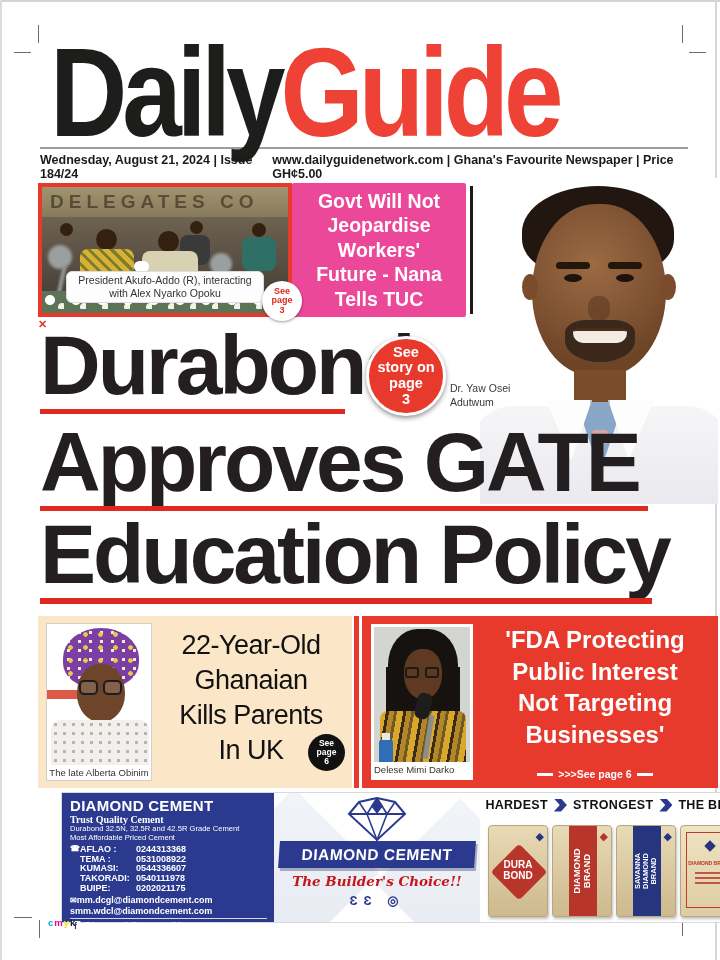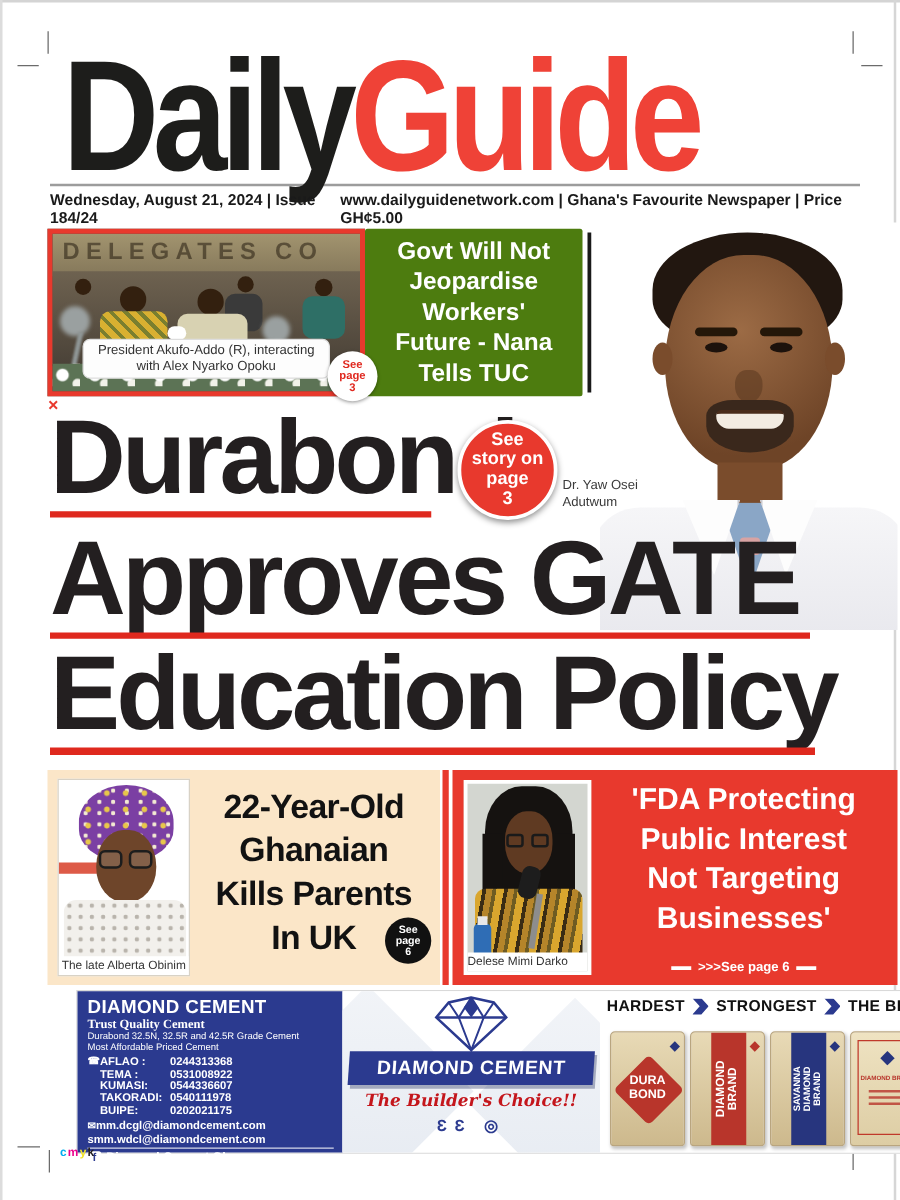--- a/index.html
+++ b/index.html
@@ -28,21 +28,21 @@
   .body-shape { position:absolute; border-radius:8px; }
   .mic-blur { position:absolute; border-radius:50%; background:#9aa0a0; filter:blur(1.5px); }
   .mic-stem { position:absolute; width:4px; background:#8f9696; filter:blur(1px); }
   .flowers { position:absolute; left:0; bottom:0; width:100%; height:22px;
     background-color:#5c7355;
     background-image:radial-gradient(circle at 8px 9px, #fff 0 4.5px, rgba(255,255,255,0) 5.5px),
                      radial-gradient(circle at 20px 16px, #f2f2ea 0 3.5px, rgba(255,255,255,0) 4.5px);
     background-size:26px 20px, 22px 18px; }
   .tcaption { position:absolute; left:50%; transform:translateX(-50%); bottom:10px; width:198px; background:#fdfdfd; border:1px solid #ddd; border-radius:6px; padding:2px 4px; font-size:10.5px; line-height:1.25; color:#333; text-align:center; white-space:pre-line; }
   .badge-see3 { position:absolute; left:262px; top:281px; width:40px; height:40px; border-radius:50%; background:#fff; box-shadow:0 1px 3px rgba(0,0,0,.4); color:#e0281f; font-size:9px; font-weight:900; line-height:1.05; display:flex; align-items:center; justify-content:center; text-align:center; white-space:pre-line; z-index:4; }
-  .redbox { position:absolute; left:292px; top:183px; width:174px; height:134px; background:#4d7c0f; color:#fff; z-index:2; display:flex; align-items:center; justify-content:center; text-align:center; font-size:19.5px; font-weight:900; line-height:1.25; white-space:pre-line; border-radius:2px; }
+  .redbox { position:absolute; left:292px; top:183px; width:174px; height:134px; background:#ec4899; color:#fff; z-index:2; display:flex; align-items:center; justify-content:center; text-align:center; font-size:19.5px; font-weight:900; line-height:1.25; white-space:pre-line; border-radius:2px; }
   .vdivider { position:absolute; left:470px; top:186px; width:3px; height:128px; background:#1a1a1a; z-index:2; }
   .cutmark { position:absolute; left:38px; top:318px; color:#e8392d; font-size:11px; font-weight:bold; z-index:3; }
 
   
   .portrait { position:absolute; left:480px; top:178px; width:238px; height:326px; background:#fff; z-index:1; overflow:hidden; }
   .adu-hair { position:absolute; left:42px; top:8px; width:152px; height:92px; background:#221710; border-radius:50% 50% 42% 42%; }
   .adu-face { position:absolute; left:52px; top:26px; width:134px; height:172px; background:radial-gradient(circle at 45% 35%, #9c6b45, #6e4427 75%); border-radius:48% 48% 46% 46% / 52% 52% 50% 50%; }
   .adu-ear { position:absolute; top:96px; width:16px; height:26px; background:#7a4c2c; border-radius:50%; }
   .adu-brow { position:absolute; top:84px; width:34px; height:7px; background:#241709; border-radius:4px; }
   .adu-eye { position:absolute; top:96px; width:18px; height:8px; background:#1d120c; border-radius:50%; }
@@ -70,21 +70,21 @@
   .ab-stripe { position:absolute; left:0; top:66px; width:42px; height:9px; background:#dd5a47; }
   .ab-wrap { position:absolute; left:16px; top:4px; width:76px; height:60px; background-color:#7b3fa3;
     background-image:radial-gradient(circle, #e8c74a 2px, rgba(0,0,0,0) 2.6px), radial-gradient(circle, #f3ead2 1.5px, rgba(0,0,0,0) 2px);
     background-size:15px 13px, 11px 9px; border-radius:50% 50% 42% 42%; }
   .ab-face { position:absolute; left:30px; top:40px; width:48px; height:58px; background:#6e452a; border-radius:45% 45% 48% 48% / 50% 50% 48% 48%; }
   .ab-glass { position:absolute; top:56px; width:19px; height:15px; border:2.5px solid #1d1d1d; border-radius:5px; background:rgba(255,255,255,.15); }
   .ab-ear { position:absolute; top:84px; width:6px; height:6px; background:#fff; border-radius:50%; }
   .ab-top { position:absolute; left:4px; top:96px; width:98px; height:46px; background-color:#f2f0ec;
     background-image:radial-gradient(circle, #b9b4ac 1.5px, rgba(0,0,0,0) 2px); background-size:9px 9px; border-radius:10px 10px 0 0; }
   .uk-caption { position:absolute; left:0; bottom:0; width:100%; background:#fff; font-size:9.5px; color:#333; text-align:center; padding:2px 0; }
-  .uk-headline { position:absolute; left:116px; right:4px; top:12px; text-align:center; font-size:27px; font-weight:700; line-height:1.3; color:#121212; letter-spacing:-.5px; white-space:pre-line; }
+  .uk-headline { position:absolute; left:116px; right:4px; top:12px; text-align:center; font-size:27px; font-weight:400; line-height:1.3; color:#121212; letter-spacing:-.5px; white-space:pre-line; }
   .badge-see6 { position:absolute; left:270px; top:118px; width:37px; height:37px; border-radius:50%; background:#111; color:#fff; font-size:8.5px; font-weight:bold; line-height:1.05; display:flex; align-items:center; justify-content:center; text-align:center; white-space:pre-line; }
 
   .red-div { position:absolute; left:354px; top:616px; width:5px; height:172px; background:#e8392d; z-index:2; }
 
   
   .story-fda { position:absolute; left:362px; top:616px; width:356px; height:172px; background:#e8392d; z-index:2; }
   .fda-photo { position:absolute; left:9px; top:8px; width:102px; height:156px; background:#d3d6d0; border:3px solid #fff; overflow:hidden; }
   .dk-hair { position:absolute; left:14px; top:2px; width:70px; height:86px; background:#151210; border-radius:42% 42% 30% 30%; }
   .dk-hair-l { position:absolute; left:12px; top:40px; width:16px; height:60px; background:#151210; }
   .dk-hair-r { position:absolute; left:70px; top:40px; width:16px; height:60px; background:#151210; }

